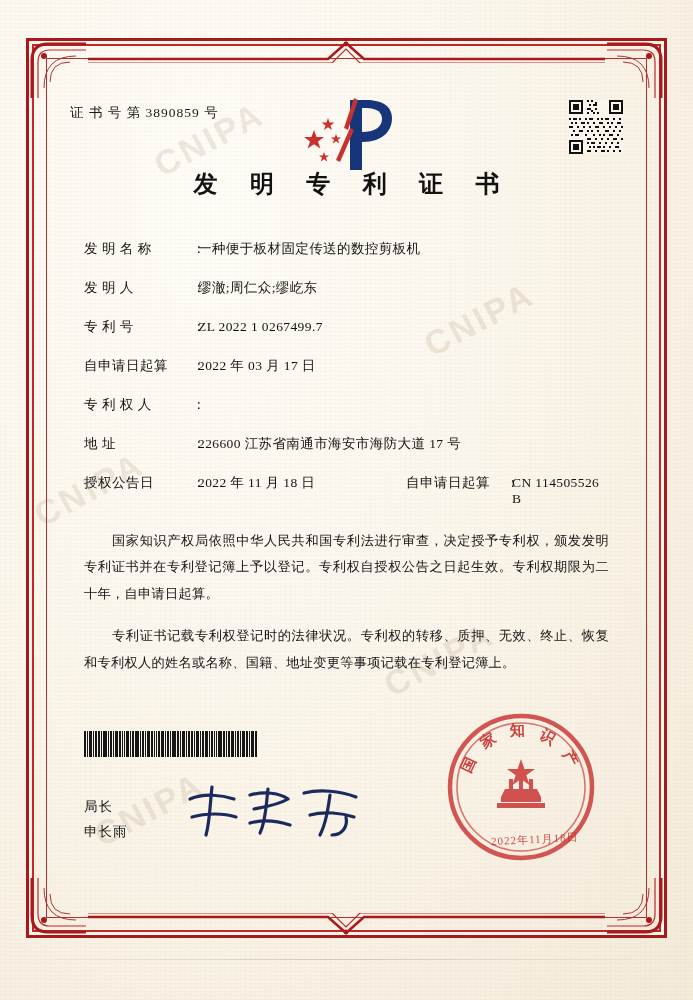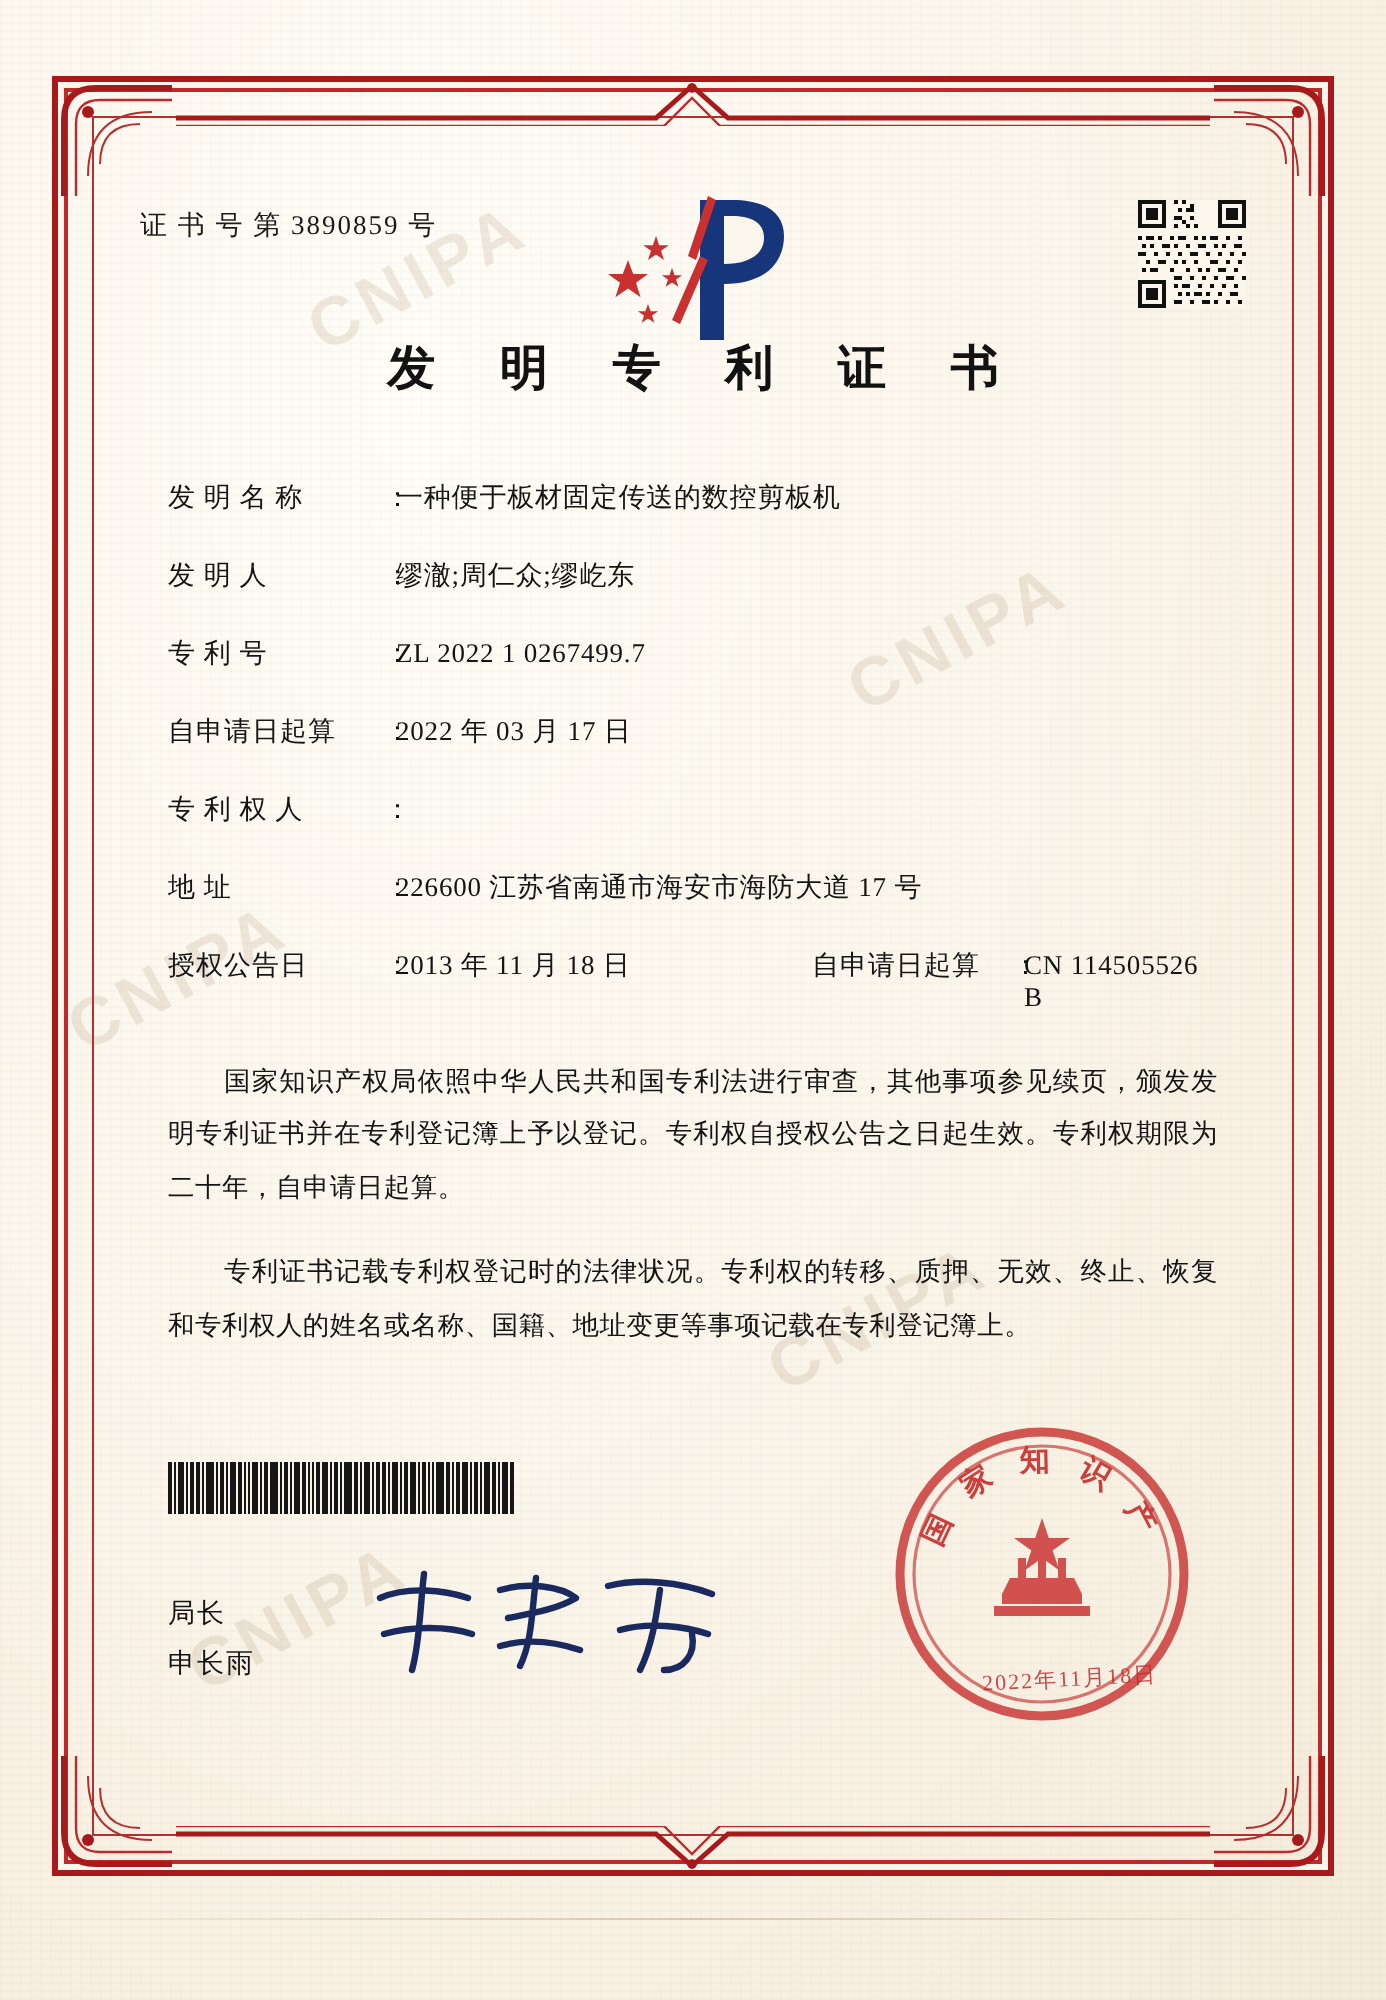--- a/index.html
+++ b/index.html
@@ -453,28 +453,28 @@
         <span class="fsep">：</span>
       </div>
       <div class="frow">
         <span class="flabel">地      址</span>
         <span class="fsep">：</span>
         <span class="fvalue">226600 江苏省南通市海安市海防大道 17 号</span>
       </div>
       <div class="frow split">
         <span class="flabel">授权公告日</span>
         <span class="fsep">：</span>
-        <span class="fvalue">2013 年 11 月 18 日</span>
+        <span class="fvalue">2022 年 11 月 18 日</span>
         <span class="flabel2">自申请日起算</span>
         <span class="fsep">：</span>
         <span class="fvalue2">CN 114505526 B</span>
       </div>
     </div>
 
-    <div class="para">国家知识产权局依照中华人民共和国专利法进行审查，其他事项参见续页，颁发发明专利证书并在专利登记簿上予以登记。专利权自授权公告之日起生效。专利权期限为二十年，自申请日起算。</div>
+    <div class="para">国家知识产权局依照中华人民共和国专利法进行审查，决定授予专利权，颁发发明专利证书并在专利登记簿上予以登记。专利权自授权公告之日起生效。专利权期限为二十年，自申请日起算。</div>
     <div class="para">专利证书记载专利权登记时的法律状况。专利权的转移、质押、无效、终止、恢复和专利权人的姓名或名称、国籍、地址变更等事项记载在专利登记簿上。</div>
 
     <div class="barcode">
       <i style="width:2px"></i>
         <i style="width:1px"></i>
         <i style="width:3px"></i>
         <i style="width:1px"></i>
       <i style="width:2px"></i>
         <i style="width:2px"></i>
         <i style="width:1px"></i>

